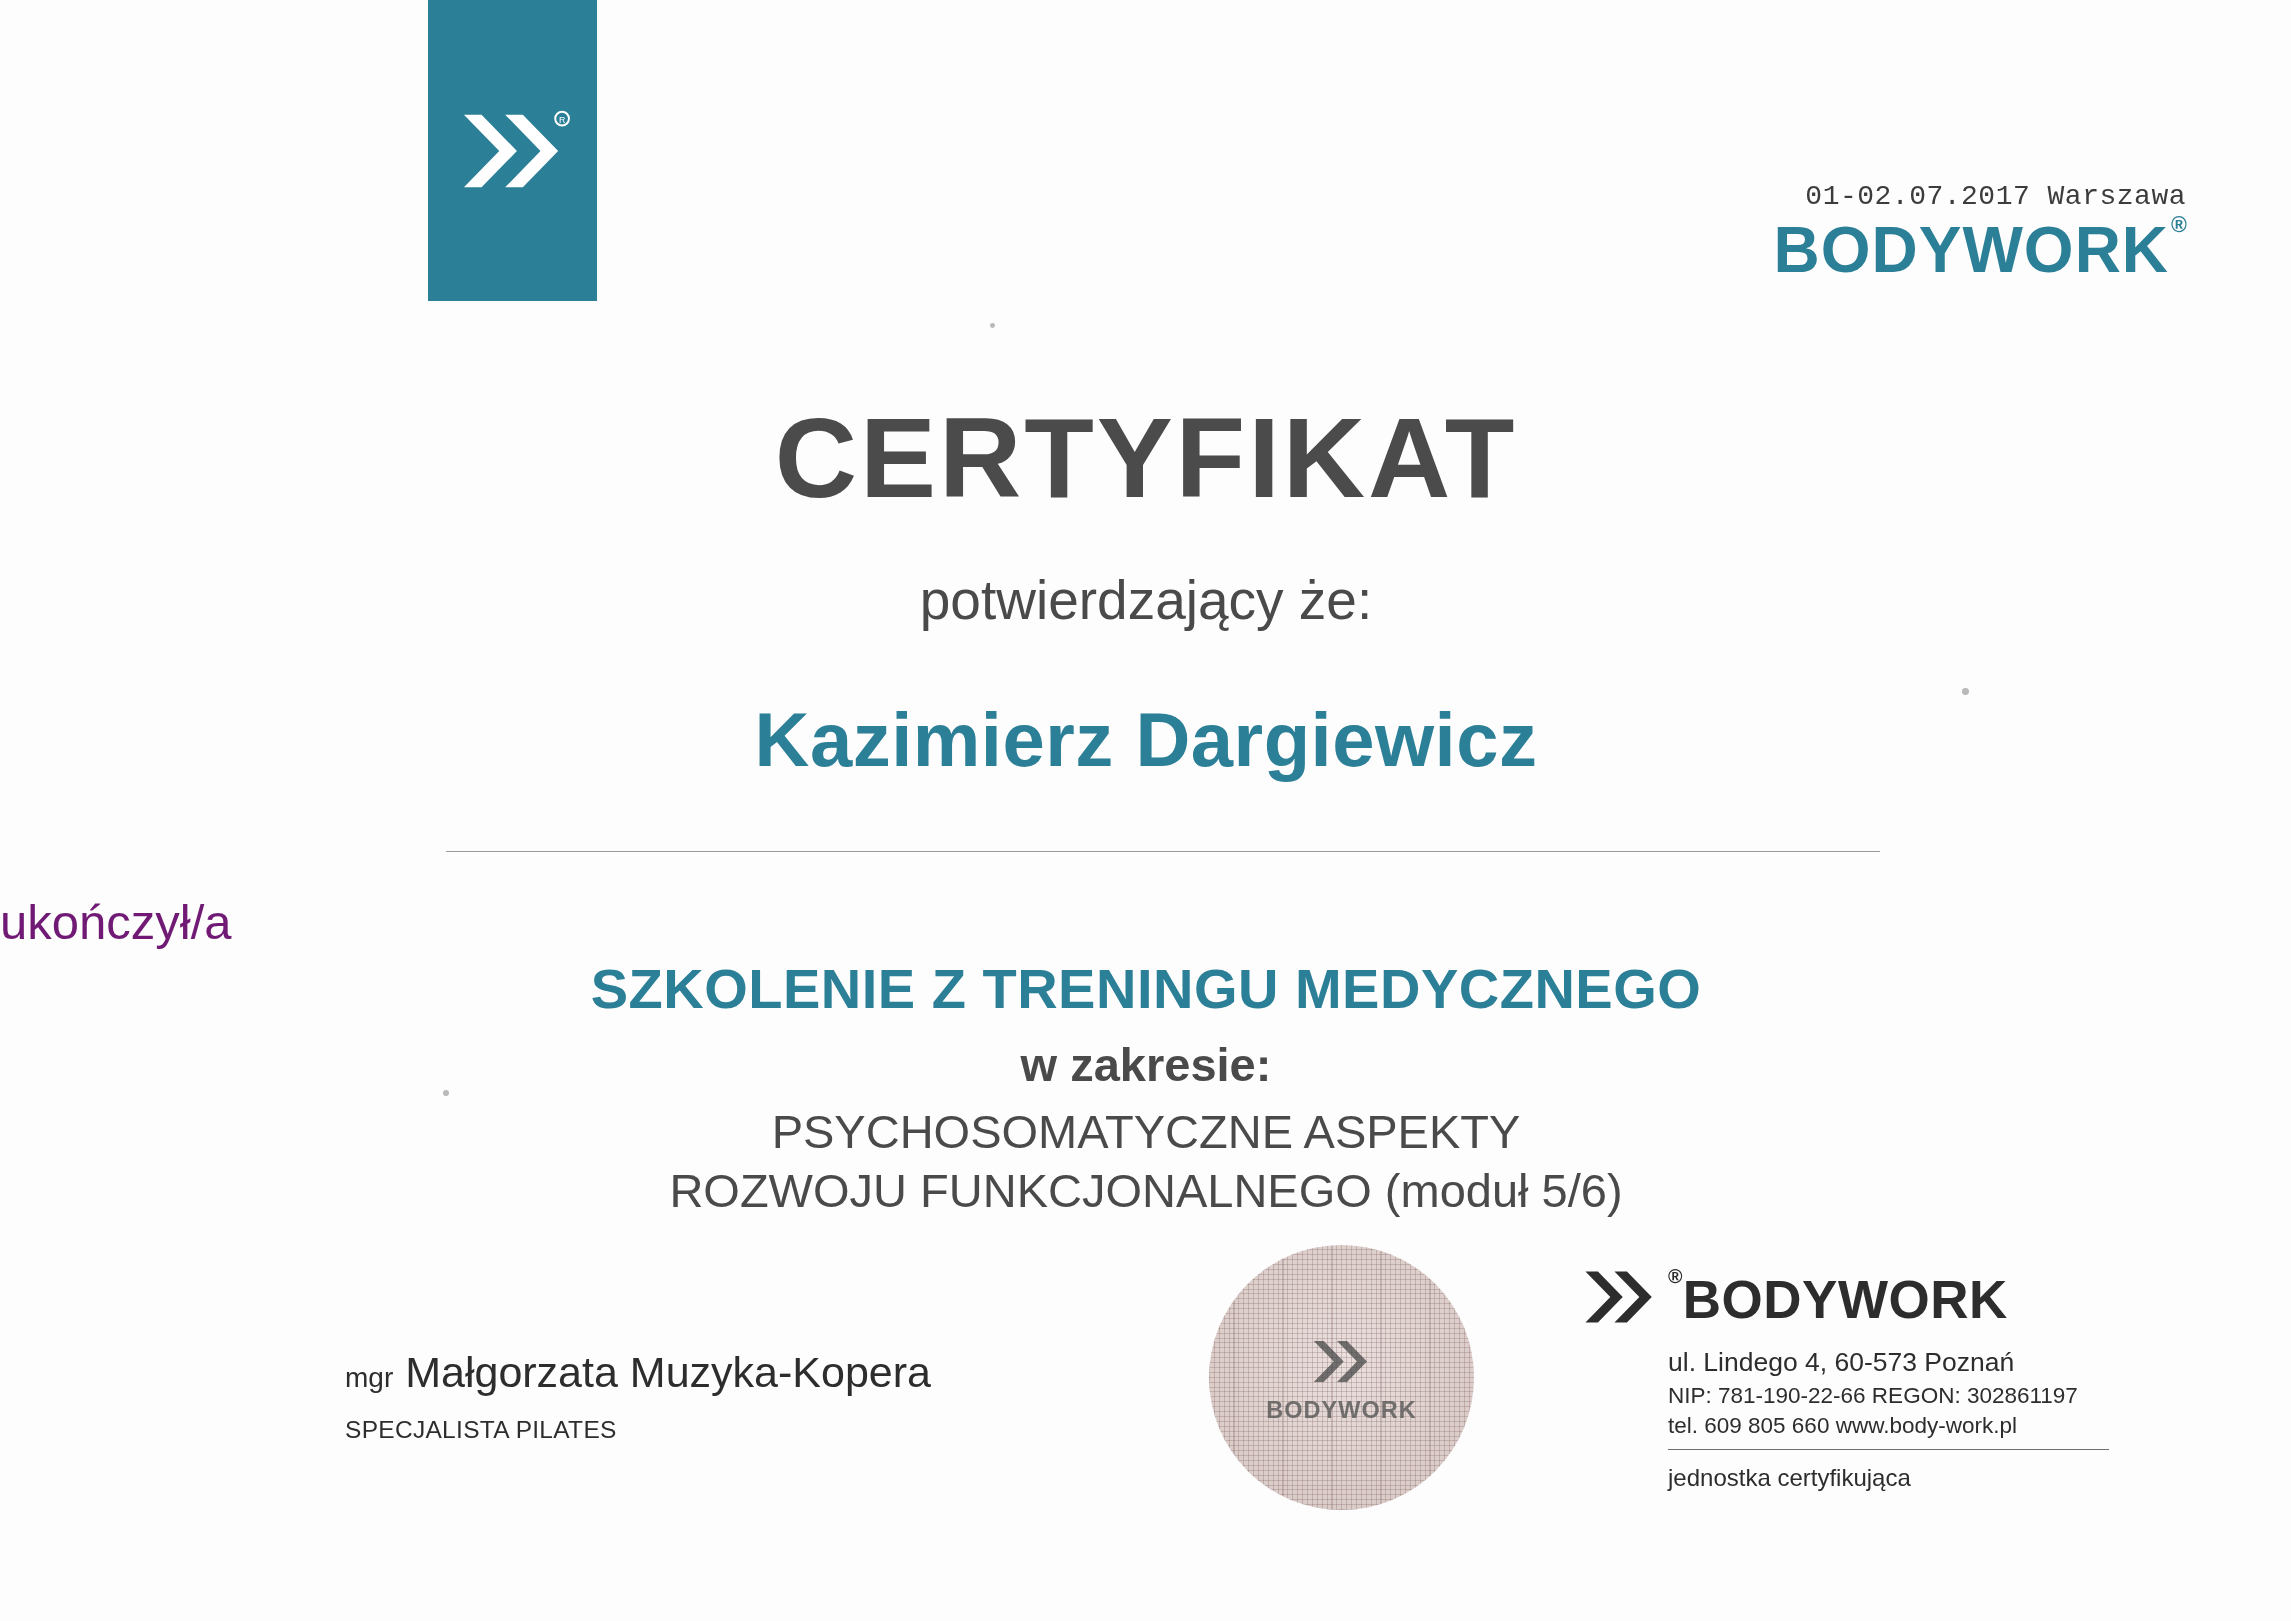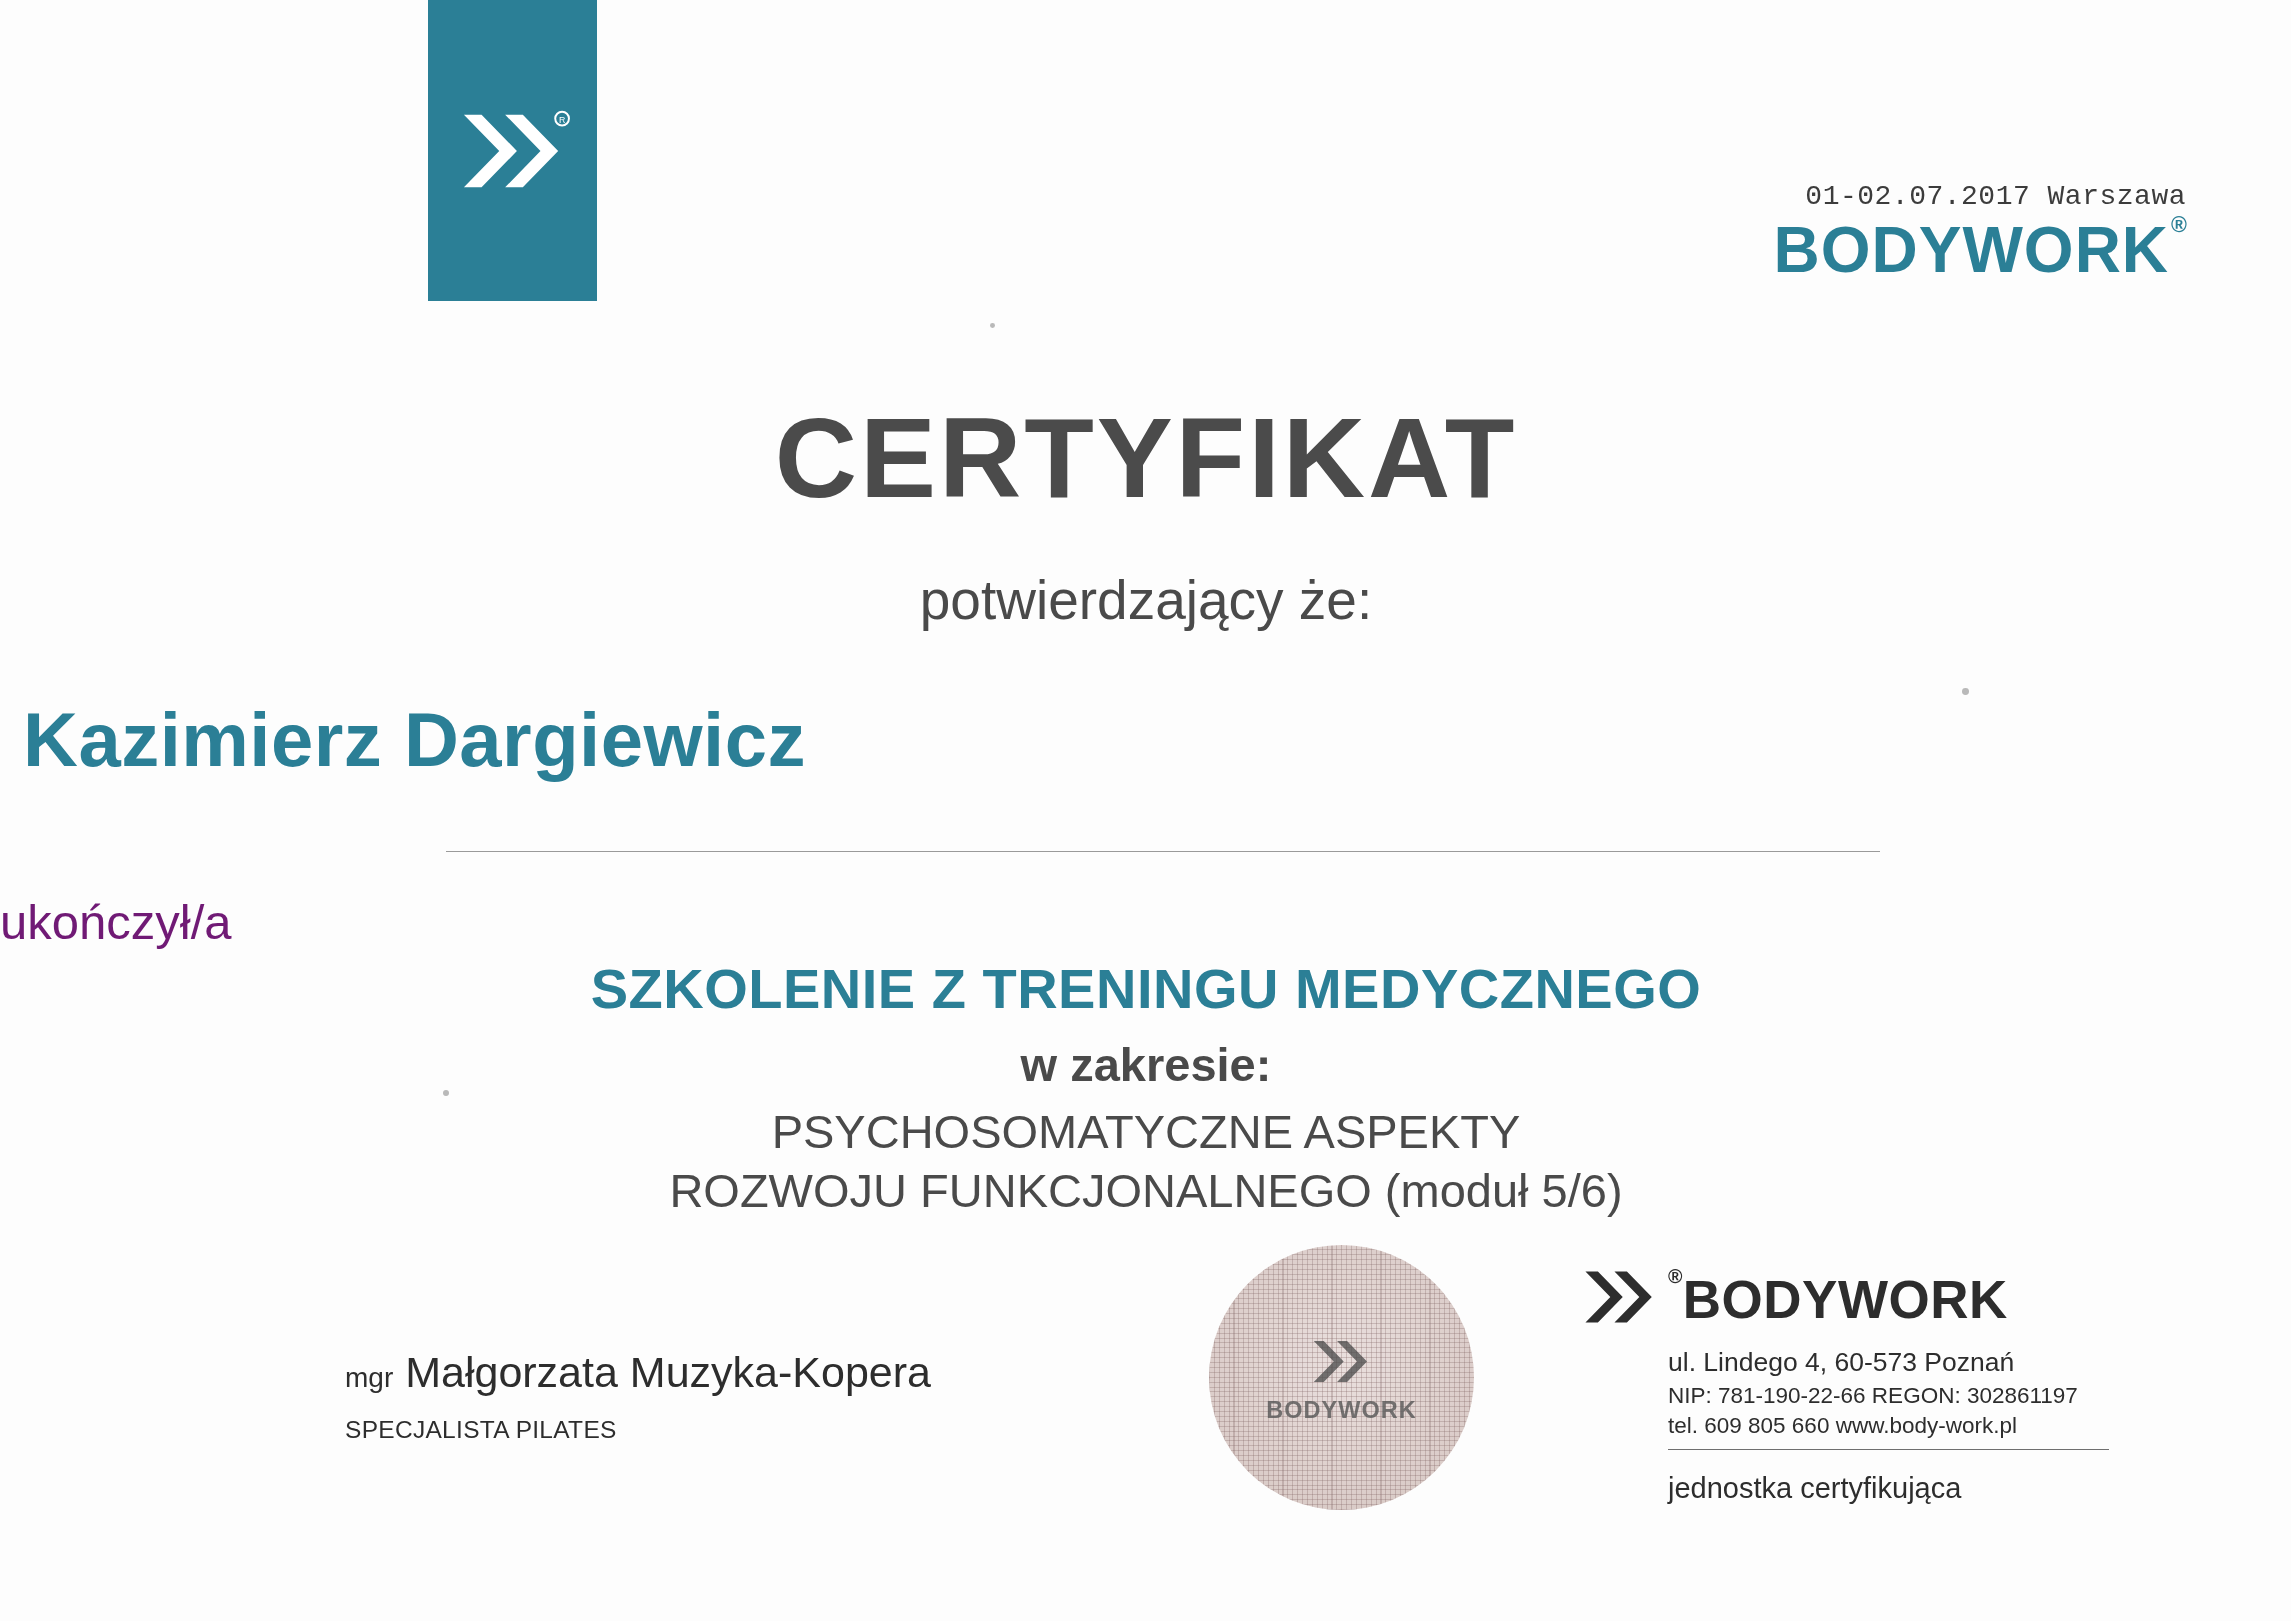--- a/index.html
+++ b/index.html
@@ -85,26 +85,25 @@
     top: 568px;
     text-align: center;
     font-size: 55px;
     color: #4a4a4a;
   }
   .recipient {
     position: absolute;
     left: 0;
     right: 0;
     top: 696px;
-    text-align: left;
+    text-align: center;
     font-size: 76px;
     font-weight: bold;
     color: #2b7f96;
     letter-spacing: 0.5px;
-    padding-left: 23px;
   }
   .divider {
     position: absolute;
     left: 446px;
     right: 412px;
     top: 851px;
     height: 1px;
     background: #9a9a9a;
   }
 
@@ -236,23 +235,23 @@
   .issuer-lines .small {
     font-size: 22.5px;
   }
   .issuer-rule {
     margin: 7.8px 0 0 90px;
     height: 1px;
     background: #6f6f6f;
     width: 441px;
   }
   .issuer-caption {
-    margin-top: 22px;
+    margin-top: 14px;
     padding-left: 90px;
-    font-size: 29px;
+    font-size: 24px;
     color: #2d2d2d;
   }
 
   .speck { position: absolute; background: #b9b9b9; border-radius: 50%; }
 </style>
 </head>
 <body>
 
 <div class="certificate">
 

